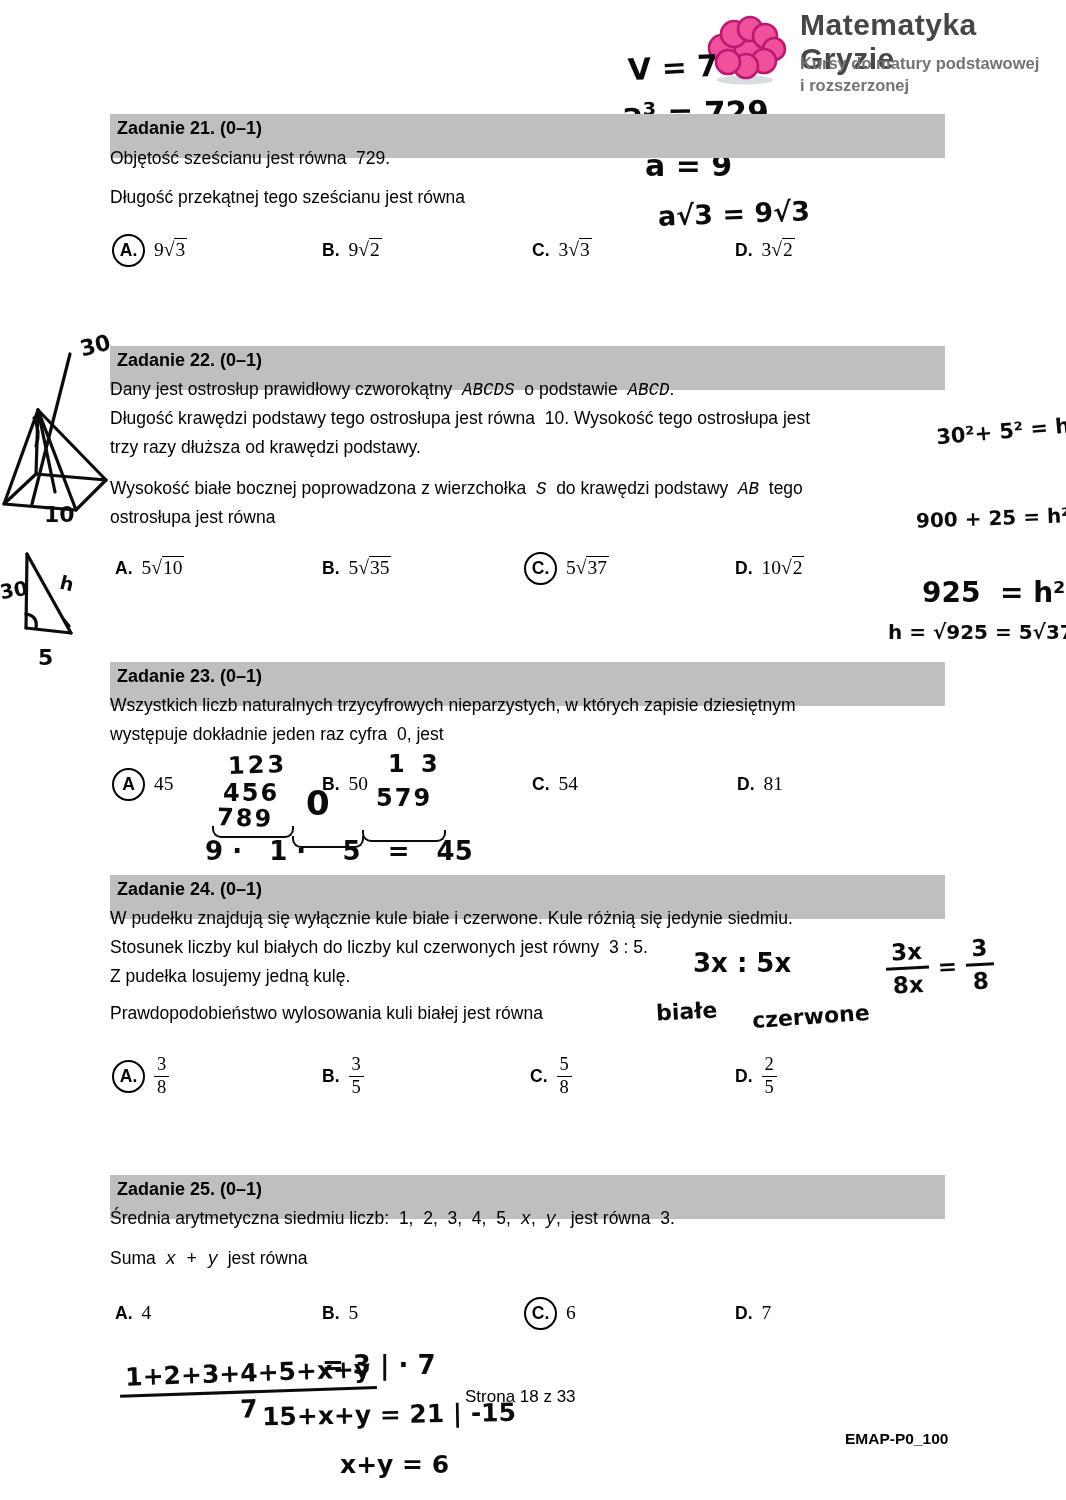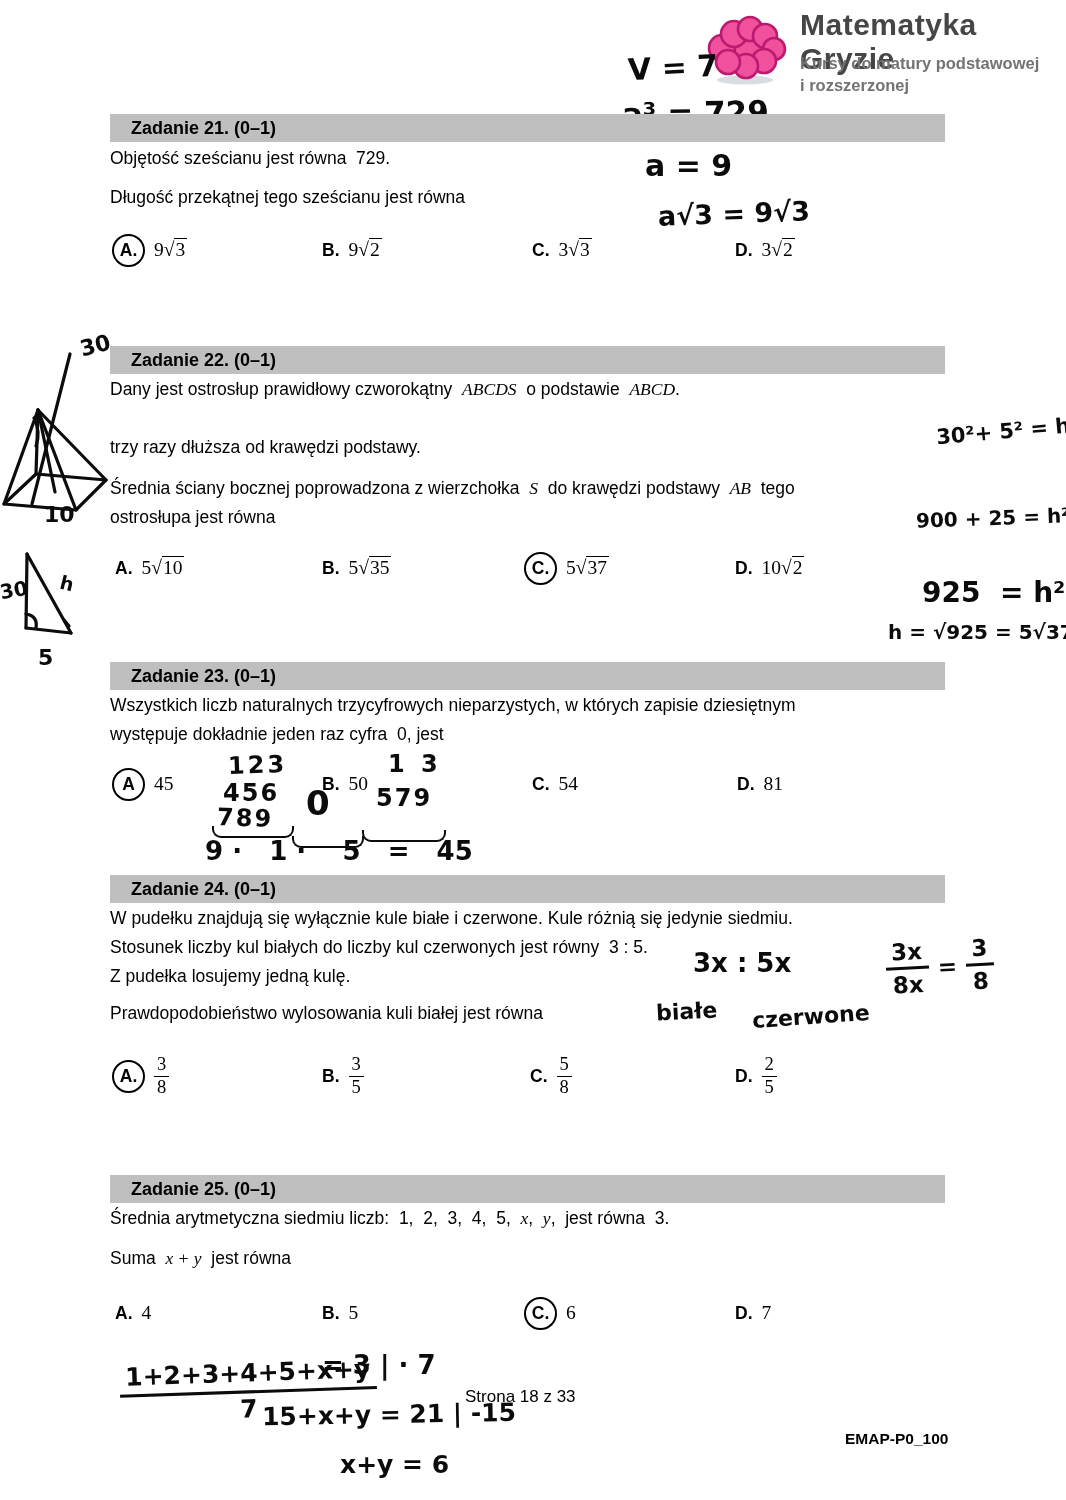--- a/index.html
+++ b/index.html
@@ -1,21 +1,21 @@
 <!DOCTYPE html>
 <html style="--bar_gray: #bfbfbf; --title_gray: #464646; --brain_pink: #f0509c; --brain_outline: #ba1a70; --brain_shadow: #d9dde1;"><head>
 <meta charset="utf-8">
 <style>
   html,body{margin:0;padding:0;background:#fff}
   .page{position:relative;width:1066px;height:1500px;background:#fff;overflow:hidden;
         font-family:"Liberation Sans",sans-serif;color:#000}
-  .bar{position:absolute;left:110px;width:835px;height:28px;background:var(--bar_gray,#bfbfbf);
-       font-weight:bold;font-size:18px;line-height:28px;padding-left:21px;box-sizing:border-box}
+  .bar{position:absolute;left:110px;width:835px;height:44px;background:var(--bar_gray,#bfbfbf);
+       font-weight:bold;font-size:18px;line-height:28px;padding-left:7px;box-sizing:border-box}
   .qline{position:absolute;left:110px;font-size:17.5px;white-space:pre;line-height:1.3}
-  .ser{font-family:Liberation Serif, serif;font-style:italic}
+  .ser{font-family:Liberation Mono, monospace;font-style:italic}
   .srm{font-family:Liberation Sans, sans-serif}
   .opt{position:absolute;display:flex;align-items:center;gap:9px;height:44px}
   .letter{font-weight:bold;font-size:17.5px}
   .circ{display:inline-flex;align-items:center;justify-content:center;min-width:33px;height:33px;
         border:2px solid #000;border-radius:50%;box-sizing:border-box;padding:0 2px}
   .math{font-family:"Liberation Serif",serif;font-size:19.5px;white-space:pre}
   .rad{border-top:1.7px solid #000;padding:0 2px 0 1px}
   .pfrac{display:inline-flex;flex-direction:column;align-items:center;
          font-family:"Liberation Serif",serif;font-size:18.5px;line-height:1.15}
   .pfrac .n{border-bottom:1.6px solid #000;padding:0 3px}
@@ -91,22 +91,23 @@
     <path class="st" d="M38 58 L106 128"></path>
     <path class="st" d="M38 58 L36 122"></path>
     <path class="st" d="M4 152 L76 158 L106 128 L36 122 Z"></path>
     <path class="st" d="M38 58 L55 140"></path>
     <path class="st" d="M34 66 q7 14 2 28"></path>
   </svg>
   <div class="hw" style="left:44px;top:503px;font-size:22px">10</div>
 
   <div class="bar" style="top:346px">Zadanie 22. (0–1)</div>
   <div class="qline" style="top:378px"><span>Dany jest ostrosłup prawidłowy czworokątny  </span><span class="ser">ABCDS</span><span>  o podstawie  </span><span class="ser">ABCD</span><span>.</span></div>
+  <div class="qline" style="top:407px">Długość krawędzi podstawy tego ostrosłupa jest równa  10. Wysokość tego ostrosłupa jest</div>
   <div class="qline" style="top:436px">trzy razy dłuższa od krawędzi podstawy.</div>
-  <div class="qline" style="top:477px"><span>Średnia ściany bocznej poprowadzona z wierzchołka  </span><span class="ser">S</span><span>  do krawędzi podstawy  </span><span class="ser">AB</span><span>  tego</span></div>
+  <div class="qline" style="top:477px"><span>Wysokość białe bocznej poprowadzona z wierzchołka  </span><span class="ser">S</span><span>  do krawędzi podstawy  </span><span class="ser">AB</span><span>  tego</span></div>
   <div class="qline" style="top:506px">ostrosłupa jest równa</div>
   <div>
     <div class="opt" style="left:115px;top:546px">
       <span class="letter">A.</span>
       <span class="math"><span>5</span>√<span class="rad">10</span></span>
     </div>
     <div class="opt" style="left:322px;top:546px">
       <span class="letter">B.</span>
       <span class="math"><span>5</span>√<span class="rad">35</span></span>
     </div>

